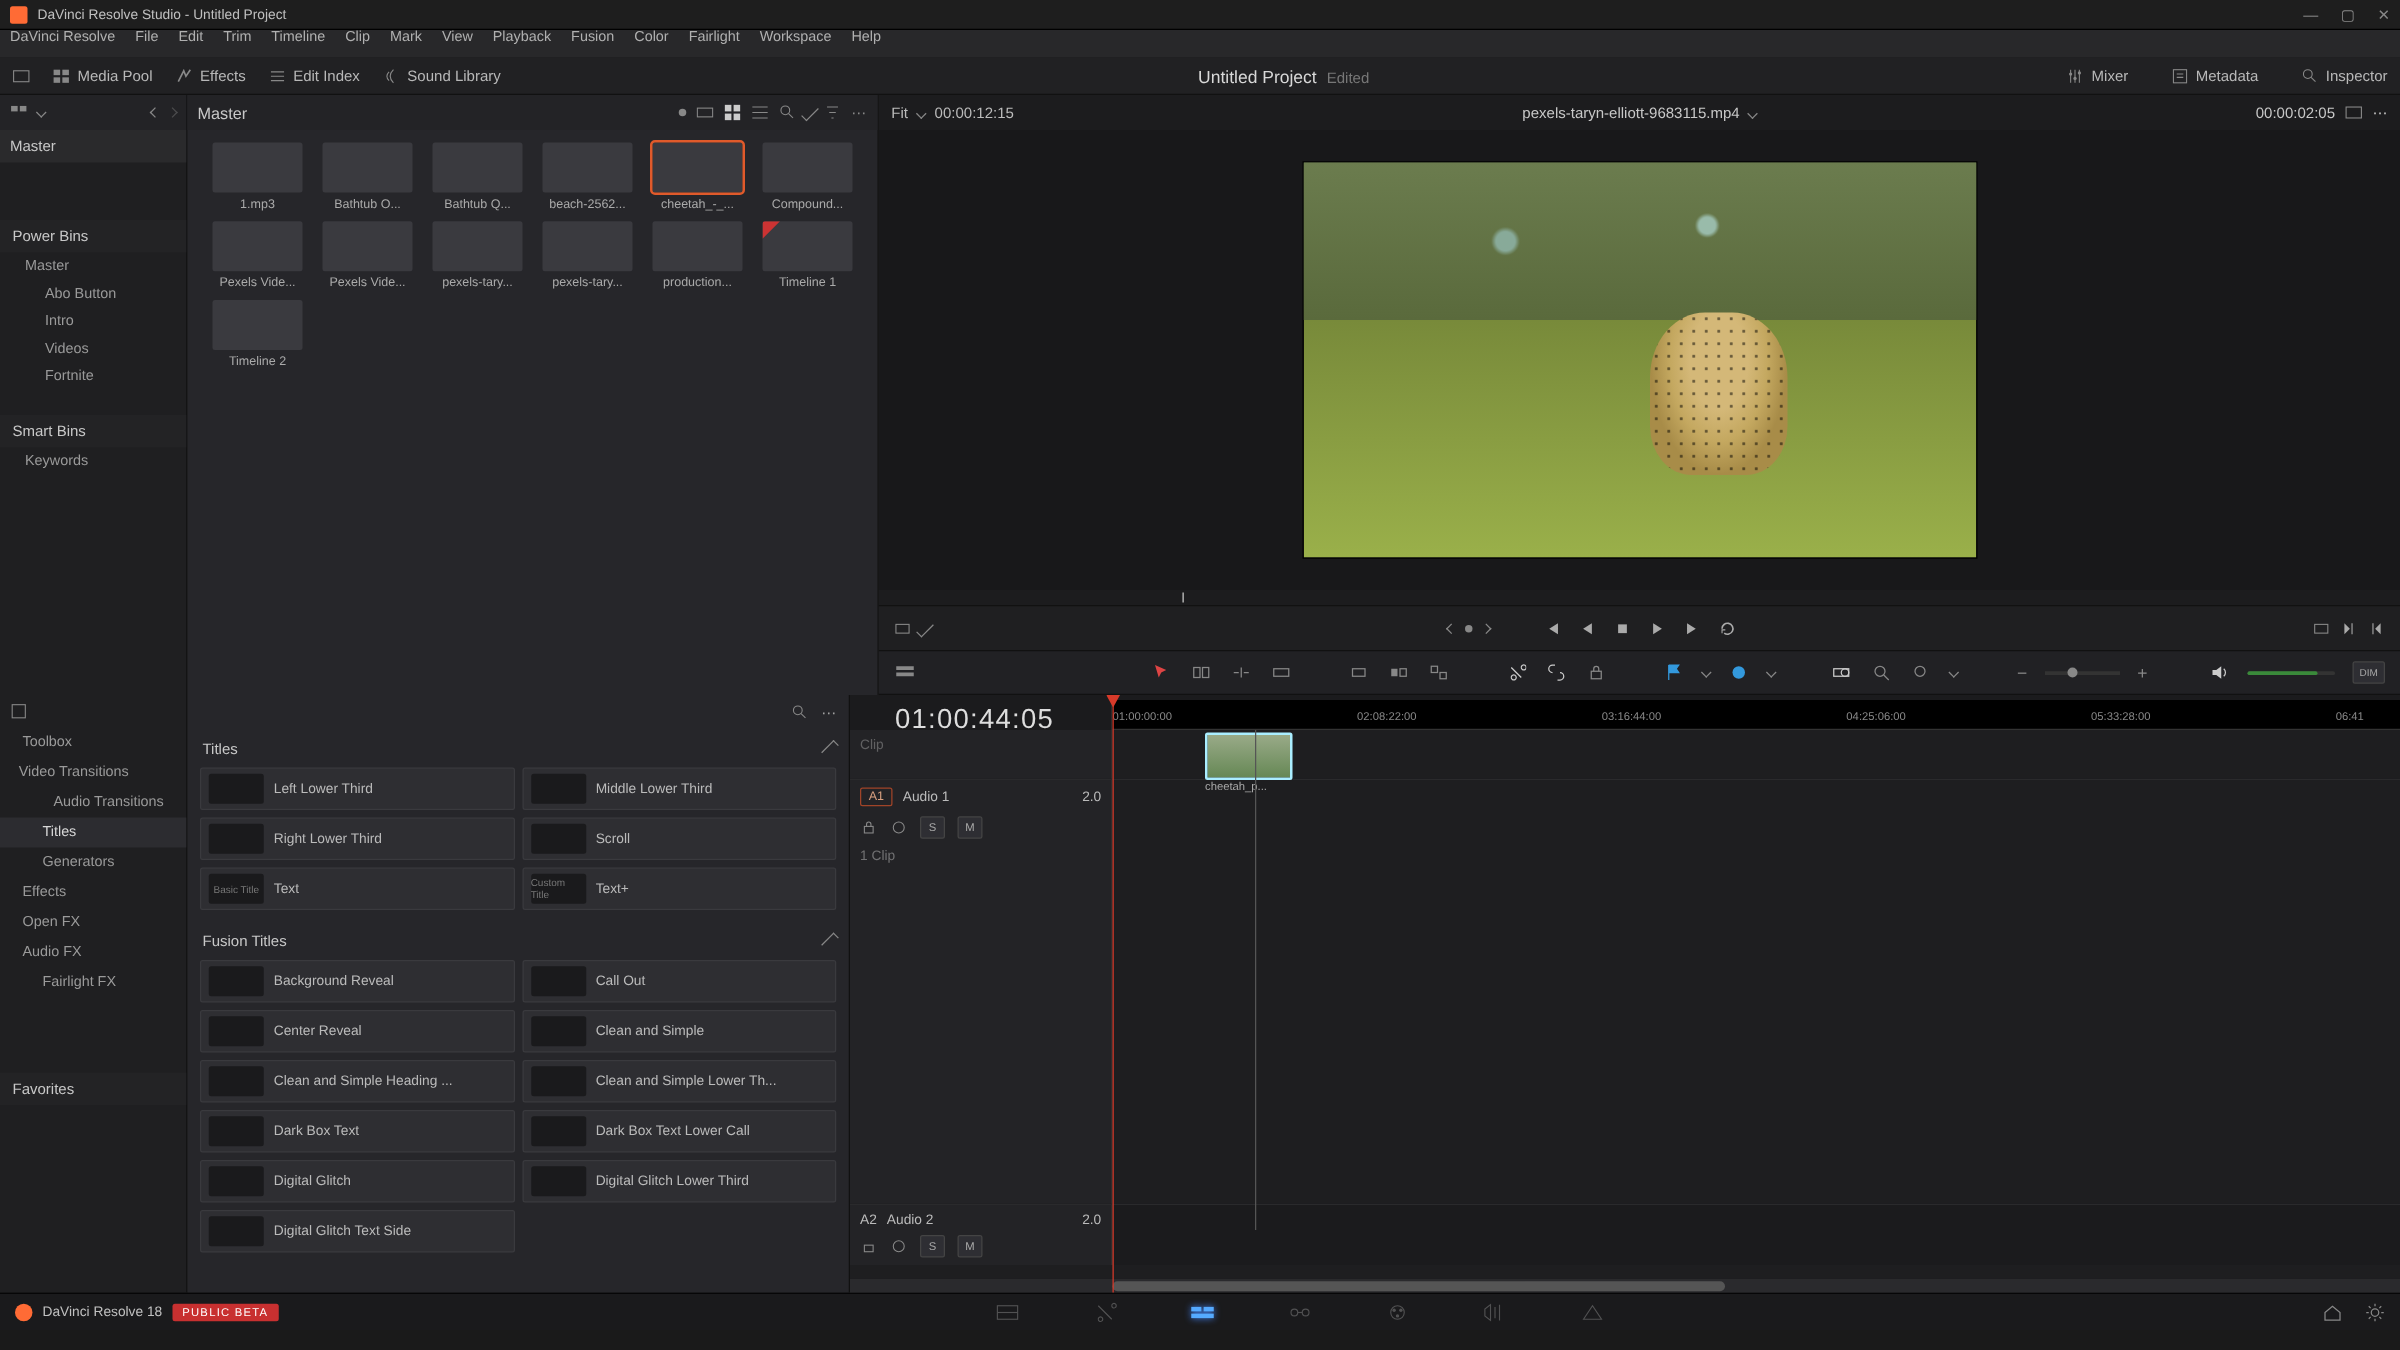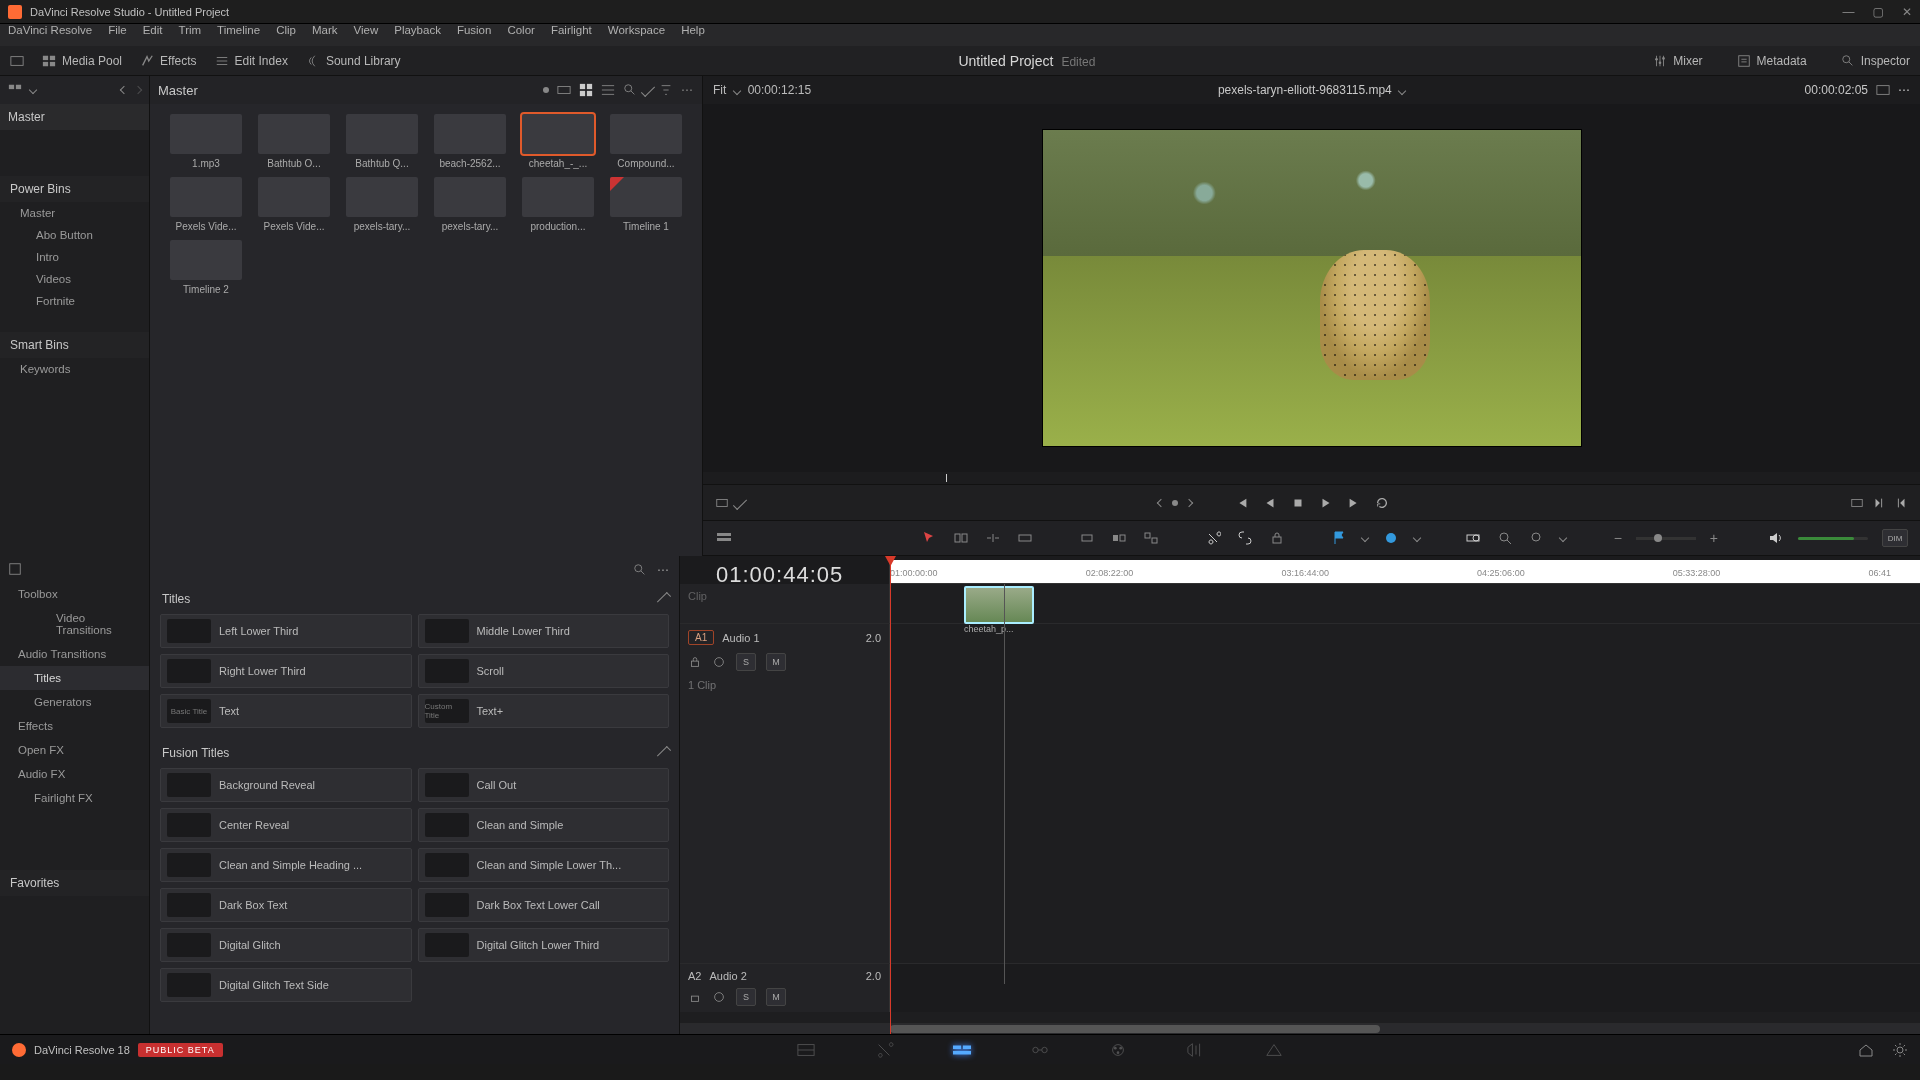--- a/index.html
+++ b/index.html
@@ -77,21 +77,21 @@
 .fx-group-title { padding:8px 12px 4px; color:#c8c8c8; font-size:12px; display:flex; justify-content:space-between; }
 .fx-grid { display:grid; grid-template-columns: 1fr 1fr; gap:6px; padding: 4px 10px 10px; }
 .fx-item { height:34px; background:#2e2e32; border:1px solid #3a3a3e; border-radius:2px; display:flex; align-items:center; gap:8px; padding:0 6px; font-size:11px; color:#bbb; }
 .fx-item .swatch { width:44px; height:24px; background:#1a1a1c; border-radius:2px; display:flex; align-items:center; justify-content:center; font-size:8px; color:#777; }
 
 
 .timeline { flex:1; background:#1b1b1d; display:flex; flex-direction:column; position:relative; }
 .tl-tc { position:absolute; left:36px; top:6px; font-size:22px; color:#ddd; letter-spacing:1px; }
 .tl-ruler { height:32px; margin-top:4px; display:flex; }
 .tl-head-col { width:210px; border-right:1px solid #333; }
-.tl-ruler-track { flex:1; position:relative; background:#ffffff; border-bottom:1px solid #333; }
+.tl-ruler-track { flex:1; position:relative; background:#000000; border-bottom:1px solid #333; }
 .tl-ruler-track .tc { position:absolute; top:8px; font-size:9px; color:#888; }
 .playhead { position:absolute; top:0; bottom:0; width:1px; background:#d83a2a; left:210px; z-index:5; }
 .playhead::before { content:""; position:absolute; top:0; left:-5px; width:11px; height:10px; background:#d83a2a; clip-path: polygon(0 0,100% 0,50% 100%); }
 
 .tl-tracks { flex:1; position:relative; display:flex; flex-direction:column; }
 .tl-track { display:flex; border-bottom:1px solid #2a2a2c; }
 .tl-track-hdr { width:210px; background:#232326; padding:6px 8px; border-right:1px solid #333; }
 .tl-track-hdr .row { display:flex; align-items:center; gap:8px; font-size:11px; color:#bbb; }
 .track-btn { width:20px; height:18px; background:#2e2e33; border:1px solid #444; border-radius:2px; display:flex; align-items:center; justify-content:center; font-size:9px; color:#aaa; }
 .tag { padding:1px 6px; border:1px solid #a04428; color:#d8a080; font-size:10px; border-radius:2px; }
@@ -532,22 +532,22 @@
 
 <div class="row2">
   <div class="fx-sidebar">
     <div style="height:26px;display:flex;align-items:center;padding:0 8px;">
       <svg width="14" height="14" viewBox="0 0 16 16">
           <rect x="2" y="2" width="12" height="12" fill="none" stroke="#888"></rect>
         </svg>
     </div>
     <div id="fx-cats">
         <div class="fx-cat" style="padding-left: 18px;">Toolbox</div>
-        <div class="fx-cat" style="padding-left: 40px; margin-left: 16px;">Video Transitions</div>
-        <div class="fx-cat" style="">Audio Transitions</div>
+        <div class="fx-cat" style="padding-left: 15px;">Video Transitions</div>
+        <div class="fx-cat" style=" text-align: right;">Audio Transitions</div>
         <div class="fx-cat sel" style="padding-left: 34px;">Titles</div>
         <div class="fx-cat" style="padding-left: 34px;">Generators</div>
         <div class="fx-cat" style="padding-left: 18px;">Effects</div>
         <div class="fx-cat" style="padding-left: 18px;">Open FX</div>
         <div class="fx-cat" style="padding-left: 18px;">Audio FX</div>
         <div class="fx-cat" style="padding-left: 34px;">Fairlight FX</div>
       </div>
     <div style="height:60px"></div>
     <div class="bin-section-title">Favorites</div>
   </div>

